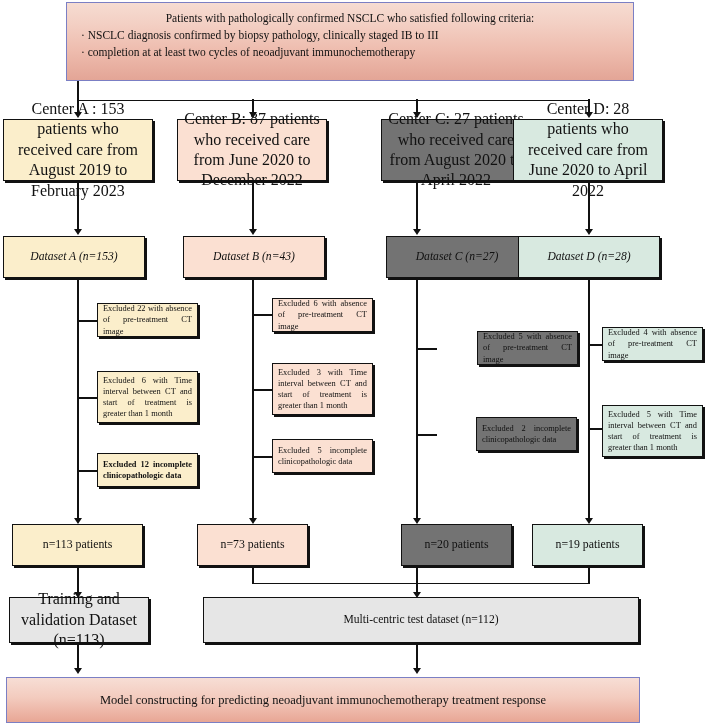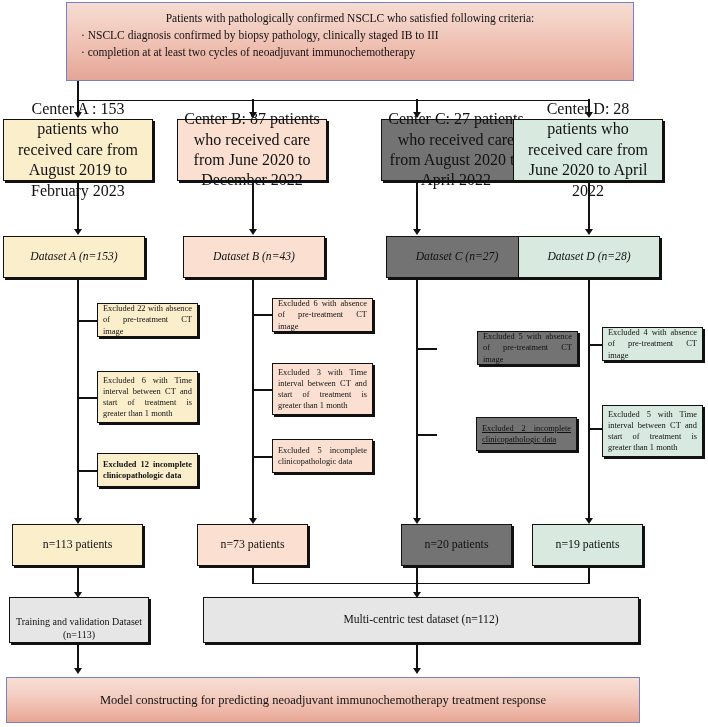--- a/index.html
+++ b/index.html
@@ -53,21 +53,21 @@
   .excl-box{
     font-size:8.4px;
     text-align:justify;
     text-align-last:left;
     justify-content:flex-start;
     align-items:center;
     padding:3px 5px;
     line-height:1.34;
   }
   .excl-box span{display:block;width:100%;}
-  .train-box{ font-size:10px;align-items:flex-end; }
+  .train-box{ font-size:16px; }
   .test-box{ font-size:11.6px; }
 
   .c-a{ background:#fbeecb; }
   .c-b{ background:#fbe0d2; }
   .c-c{ background:#737373;margin-left:40px; }
   .c-d{ background:#d8e9e0; }
   .c-gray{ background:#e6e6e6; }
 
   
   .ln{ position:absolute; background:#111111; }
@@ -173,21 +173,21 @@
   </div>
 
   <div class="ln vl" style="left:416px;top:280px;height:240px;"></div>
   <div class="arrow" style="left:412.6px;top:518px;"></div>
   <div class="ln hl" style="left:417px;top:348px;width:20px;"></div>
   <div class="ln hl" style="left:417px;top:434px;width:20px;"></div>
 
   <div class="box hard excl-box c-c" style="left:437px;top:331px;width:101px;height:34px;">
     <span>Excluded 5 with absence of pre-treatment CT image</span>
   </div>
-  <div class="box hard excl-box c-c" style="left:436px;top:417px;width:101px;height:34px;text-decoration:underline;">
+  <div class="box hard excl-box c-c" style="left:436px;top:417px;width:101px;height:34px;">
     <span>Excluded 2 incomplete clinicopathologic data</span>
   </div>
 
   <div class="ln vl" style="left:588px;top:280px;height:240px;"></div>
   <div class="arrow" style="left:584.6px;top:518px;"></div>
   <div class="ln hl" style="left:589px;top:344px;width:14px;"></div>
   <div class="ln hl" style="left:589px;top:428px;width:14px;"></div>
 
   <div class="box hard excl-box c-d" style="left:602px;top:327px;width:101px;height:34px;">
     <span>Excluded 4 with absence of pre-treatment CT image</span>

